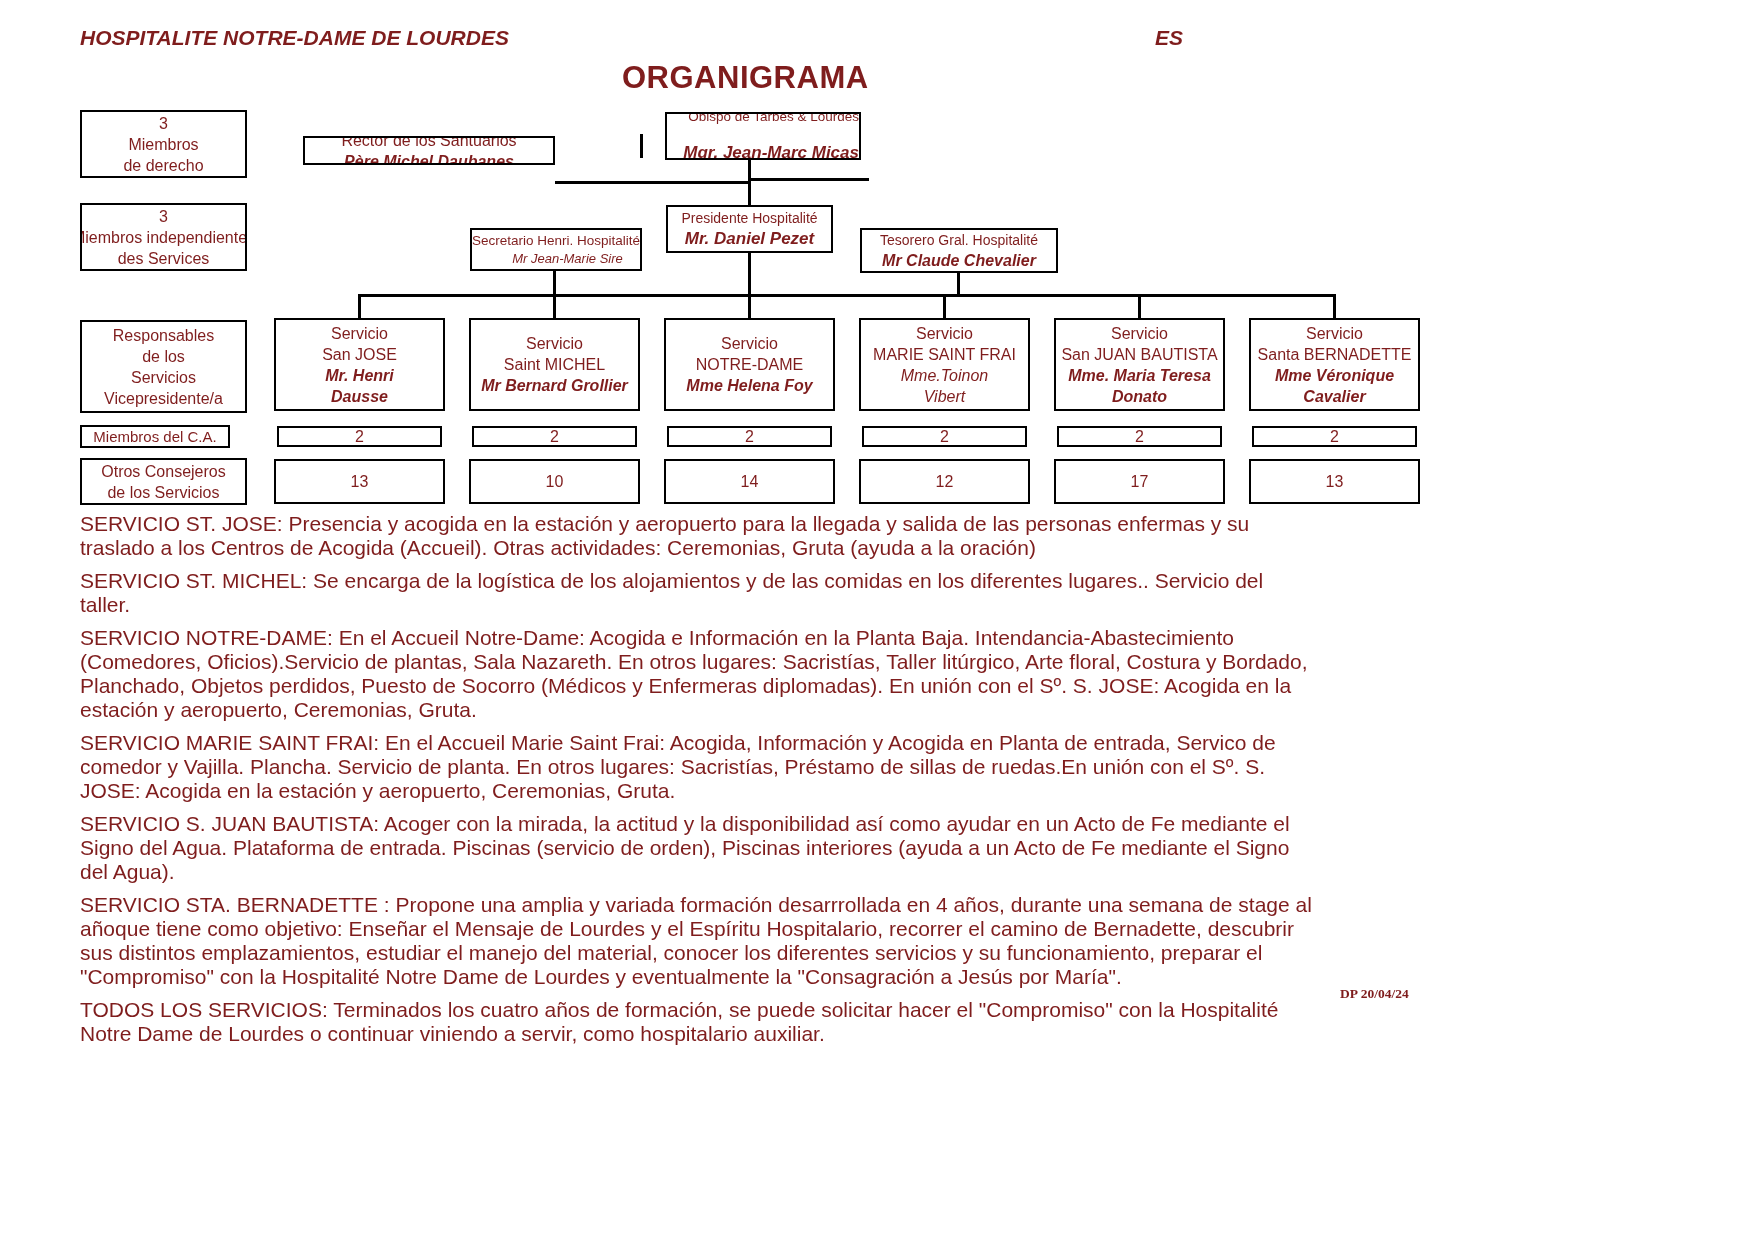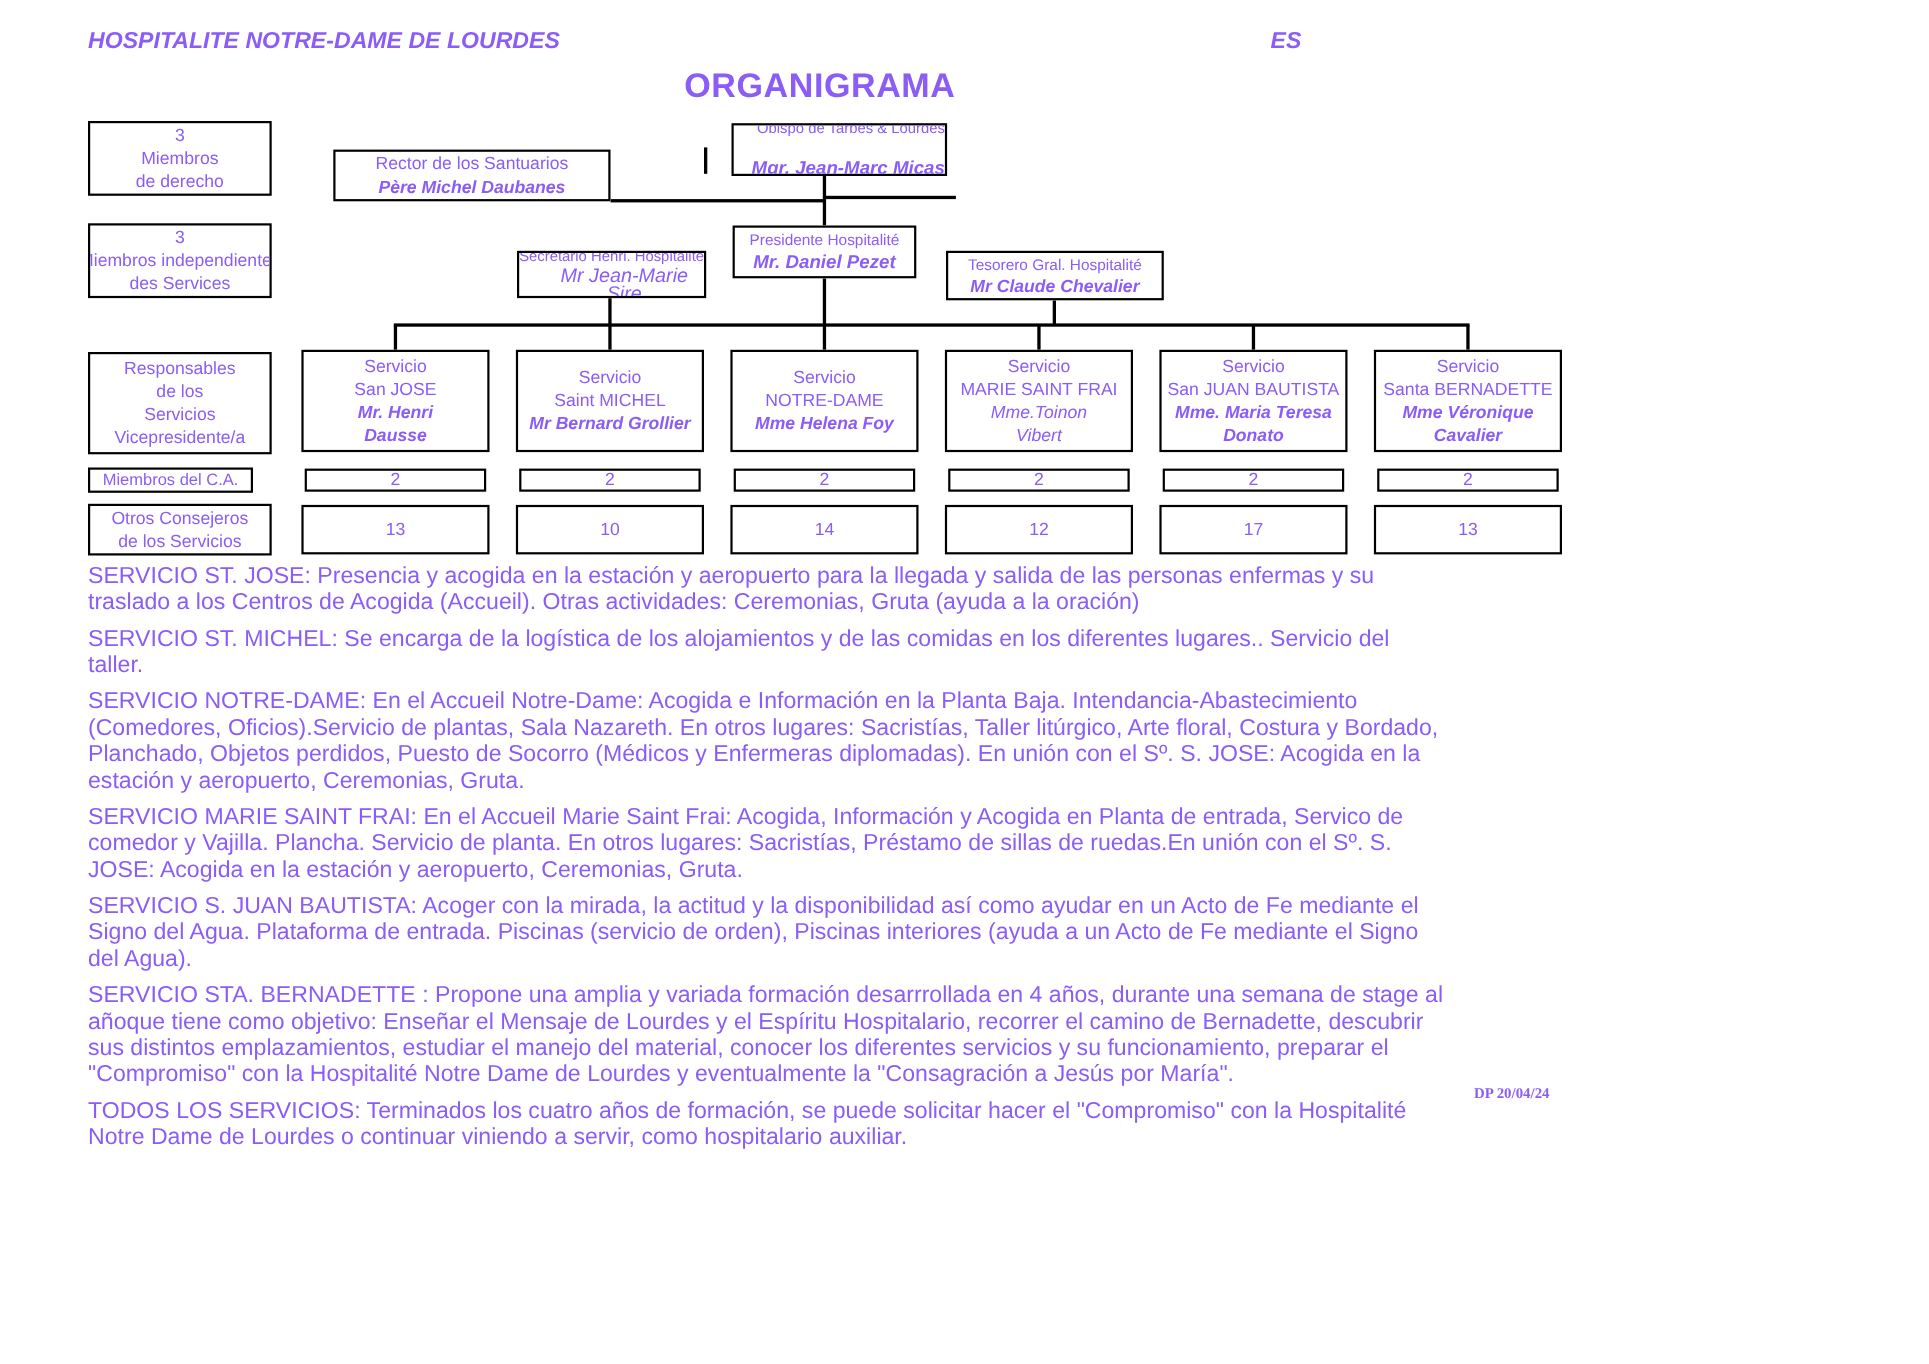--- a/index.html
+++ b/index.html
@@ -1,38 +1,38 @@
 <!DOCTYPE html>
 <html><head>
 <meta charset="utf-8">
 <style>
   html, body { margin:0; padding:0; background:#e8e8e8; }
   .page {
     position:relative; width:1754px; height:1240px; background:#ffffff;
-    font-family:"Liberation Sans", sans-serif; color:#8b5cf6; overflow:hidden;
+    font-family:"Liberation Sans", sans-serif; color:#7f1d1d; overflow:hidden;
     margin:0 auto;
   }
   .abs { position:absolute; }
   .doc-title { font-weight:bold; font-style:italic; font-size:21px; white-space:nowrap; }
   .chart-title { font-weight:bold; font-size:31px; letter-spacing:.5px; white-space:nowrap; }
 
   .box {
     position:absolute; border:2px solid #000; background:#fff; box-sizing:border-box;
     display:flex; flex-direction:column; justify-content:center; align-items:center;
     text-align:center; overflow:hidden;
   }
   .box.align-left { align-items:flex-end; text-align:left; padding-left:4px;gap:16px; }
 
   .t16 { font-size:16px; line-height:21px; }
   .t14 { font-size:14px; line-height:19px; }
   .t13 { font-size:13.5px; line-height:18px; }
   .name17 { font-size:17px; line-height:22px; font-weight:bold; font-style:italic; }
   .name16 { font-size:16px; line-height:21px; font-weight:bold; font-style:italic; }
   .name16i { font-size:16px; line-height:21px; font-style:italic; }
-  .name13i { font-size:18px; line-height:17px; font-style:italic;margin-left:23px; }
+  .name13i { font-size:13px; line-height:17px; font-style:italic;margin-left:23px; }
   .clip { white-space:nowrap; }
   .pre { white-space:pre-line; }
   .num { font-size:16px; }
 
   .hline { position:absolute; height:3px; background:#000; }
   .vline { position:absolute; width:3px; background:#000; }
 
   .descriptions { font-family:Liberation Sans, sans-serif; font-size:21px; line-height:24px; }
   .descriptions p { margin:0 0 9px 0; }
   .stamp { font-family:"Liberation Serif", serif; font-weight:bold; font-size:13.5px; white-space:nowrap; }
@@ -60,21 +60,21 @@
   <div class="vline" style="left:943px;top:296px;height:22px"></div>
   <div class="vline" style="left:1138px;top:296px;height:22px"></div>
   <div class="vline" style="left:1333px;top:296px;height:22px"></div>
 
   <div class="box" style="left:80px;top:110px;width:167px;height:68px">
     <div class="t16">3</div>
     <div class="t16">Miembros</div>
     <div class="t16">de derecho</div>
   </div>
 
-  <div class="box" style="left:303px;top:136px;width:252px;height:47px">
+  <div class="box" style="left:303px;top:136px;width:252px;height:29px">
     <div class="t16">Rector de los Santuarios</div>
     <div class="name16">Père Michel Daubanes</div>
   </div>
 
   <div class="box align-left" style="left:665px;top:112px;width:196px;height:48px">
     <div class="t13 clip">Obispo de Tarbes &amp; Lourdes</div>
     <div class="name17 clip">Mgr. Jean-Marc Micas</div>
   </div>
 
 

